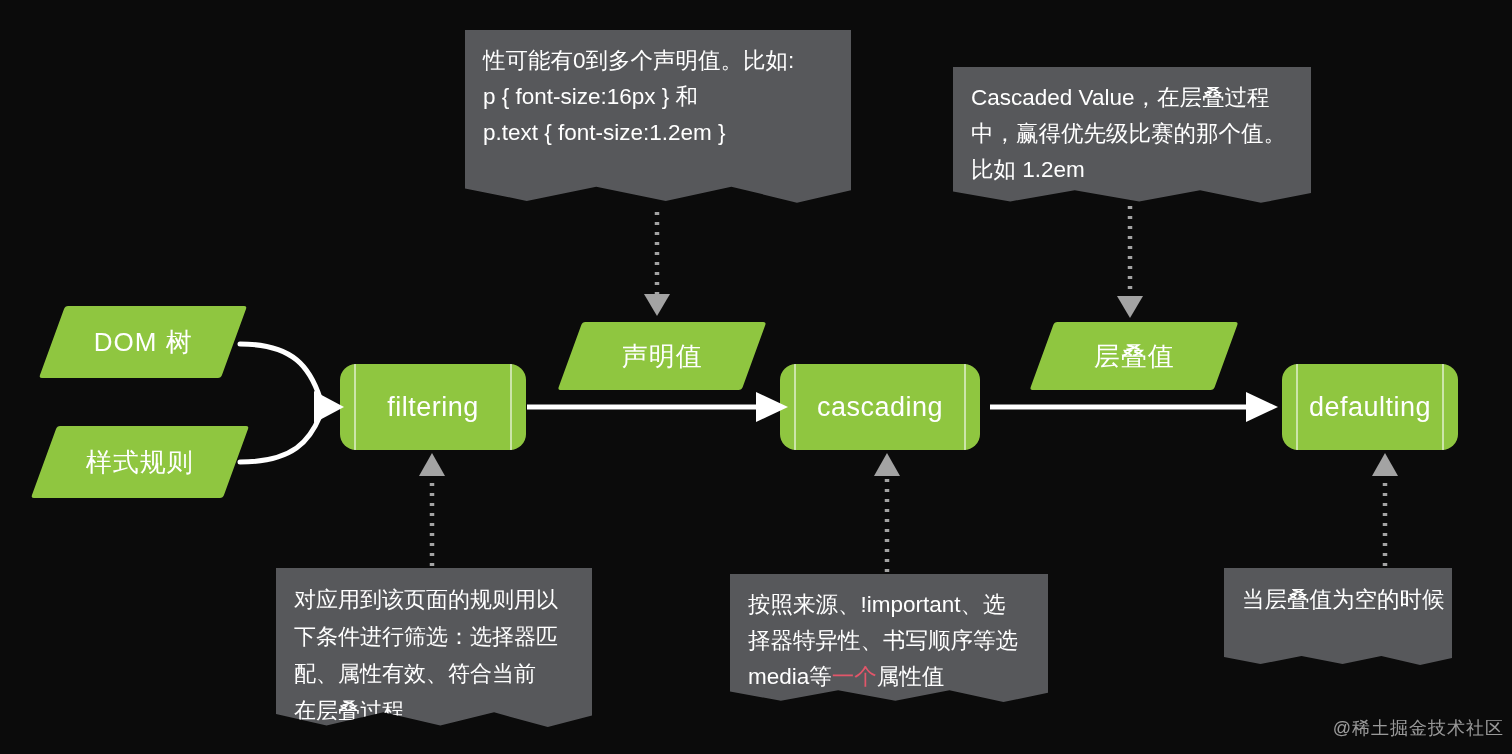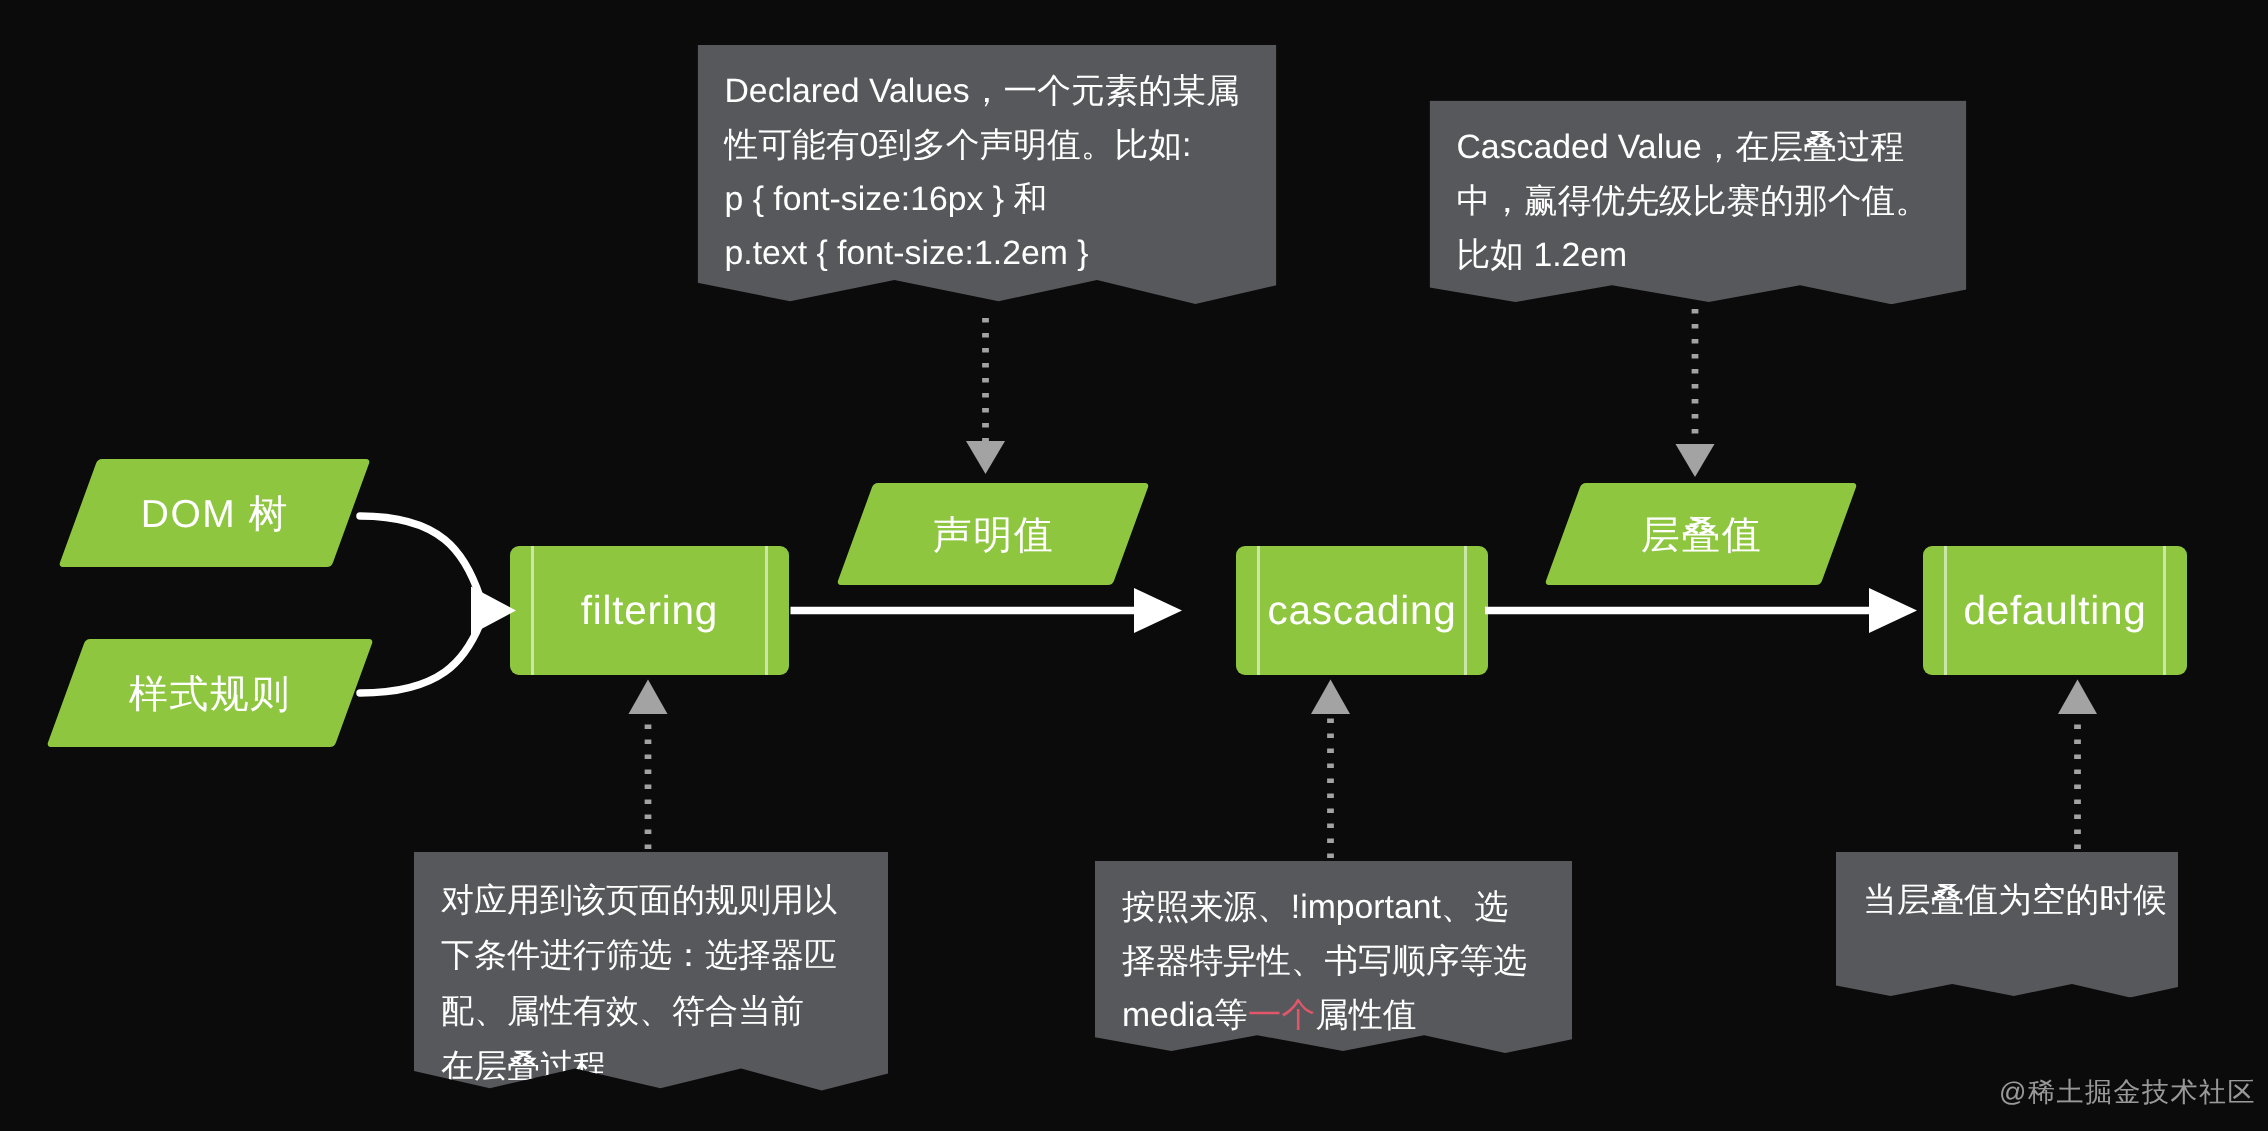--- a/index.html
+++ b/index.html
@@ -9,21 +9,21 @@
   .canvas {
     position:relative; width:1512px; height:754px;
     background:#0b0b0b; overflow:hidden; color:#fff;
   }
 
   
   svg.layer { position:absolute; left:0; top:0; width:1512px; height:754px; pointer-events:none; z-index:5; }
 
   
   .node {
-    position:absolute; background:#8fc640; border-radius:6px;
+    position:absolute; background:#8fc640; border-radius:16px;
     display:flex; align-items:center; justify-content:center;
     color:#fff; font-size:27px; letter-spacing:.5px; z-index:3;
   }
   .node .vline { position:absolute; top:0; bottom:0; width:2px; background:rgba(255,255,255,.55); }
   .node .vline.l { left:14px; } .node .vline.r { right:14px; }
 
   
   .para {
     position:absolute; background:#8fc640; transform:skewX(-20deg);
     display:flex; align-items:center; justify-content:center;
@@ -93,33 +93,32 @@
   </div>
   <div class="para" style="left:1042px; top:322px; width:184px; height:68px;">
     <span>层叠值</span>
   </div>
 
   <div class="node" style="left:340px; top:364px; width:186px; height:86px;">
     <span class="vline l"></span>
     <span>filtering</span>
     <span class="vline r"></span>
   </div>
-  <div class="node" style="left:824px; top:364px; width:168px; height:86px;">
+  <div class="node" style="left:780px; top:364px; width:200px; height:86px;">
     <span class="vline l"></span>
     <span>cascading</span>
     <span class="vline r"></span>
   </div>
   <div class="node" style="left:1282px; top:364px; width:176px; height:86px;">
     <span class="vline l"></span>
     <span>defaulting</span>
     <span class="vline r"></span>
   </div>
 
   <div class="callout" style="left:465px; top:30px; width:386px; height:178px;">
-    <div class="line">Declared Values，一个元素的某属</div>
     <div class="line">性可能有0到多个声明值。比如:</div>
     <div class="line">p { font-size:16px } 和</div>
     <div class="line">p.text { font-size:1.2em }</div>
   </div>
 
   <div class="callout" style="left:953px; top:67px; width:358px; height:140px;">
     <div class="line">Cascaded Value，在层叠过程</div>
     <div class="line">中，赢得优先级比赛的那个值。</div>
     <div class="line">比如 1.2em</div>
   </div>

